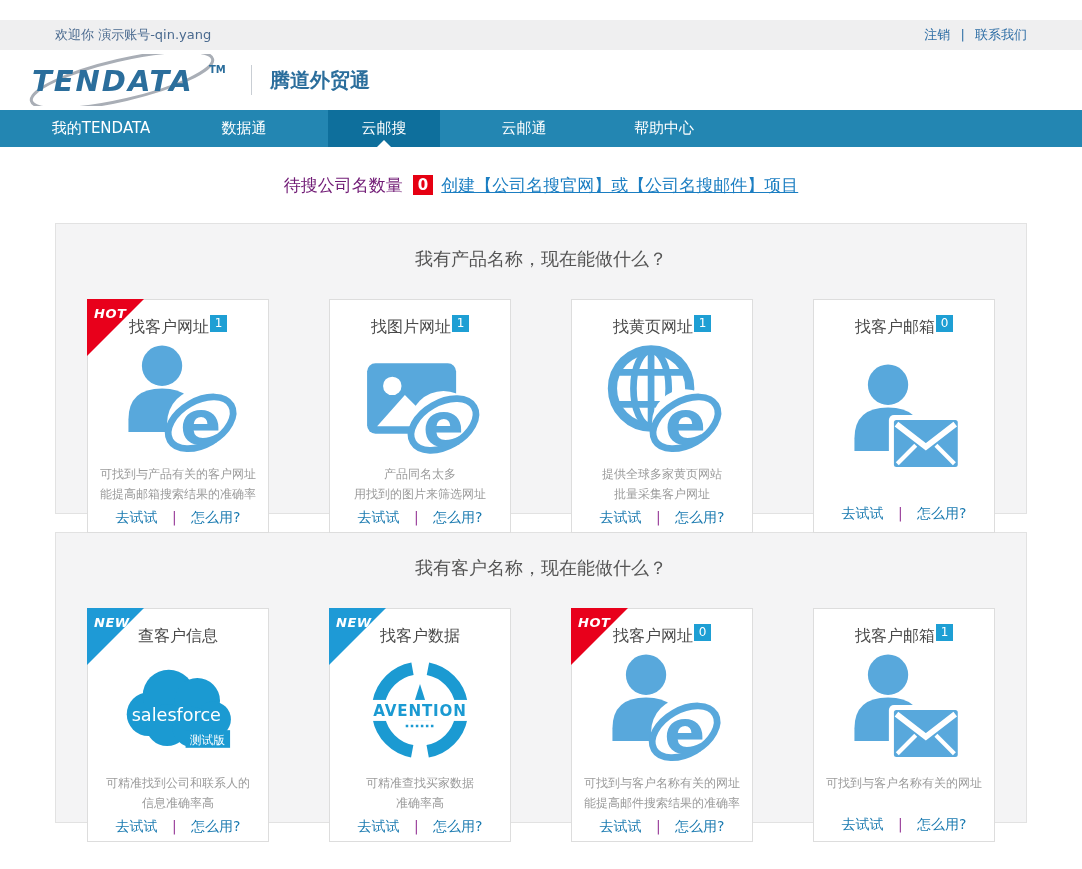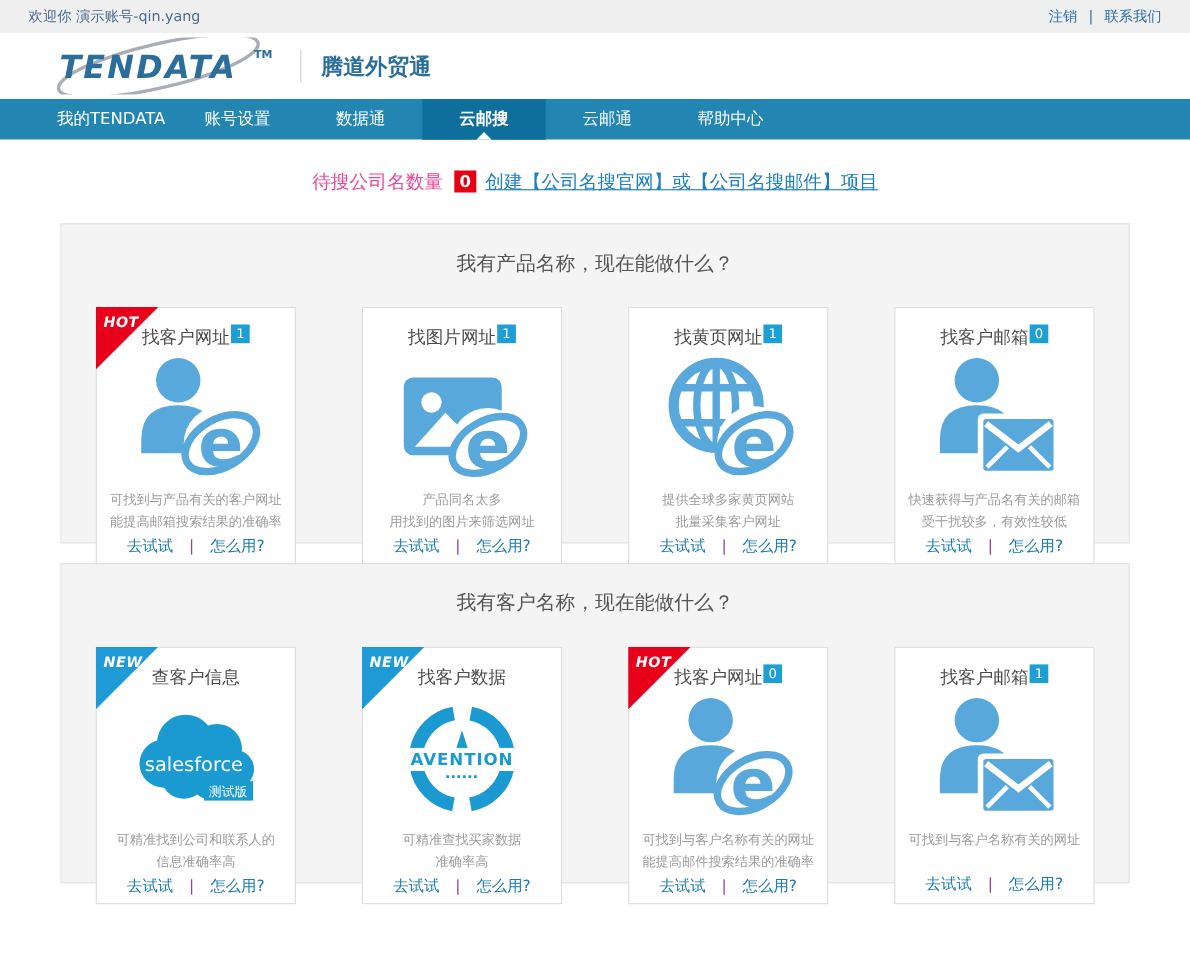--- a/index.html
+++ b/index.html
@@ -4,48 +4,48 @@
 <style>
   * { box-sizing: border-box; }
   html,body { margin:0; padding:0; }
   body {
     width:1082px; height:869px; overflow:hidden; background:#fff;
     font-family:"DejaVu Sans","Liberation Sans",sans-serif;
   }
   
   .topbar {
     height:30px; background:var(--top-bar-bg,#efeff0);
-    display:flex; align-items:center; padding:0 26px;
-    font-size:13px; color:var(--welcome-text,#4a6a8f);
+    display:flex; align-items:center; padding:0 55px;
+    font-size:13px; color:var(--welcome-text,#4a6a8f);margin-top:20px;
   }
   .topbar-right { margin-left:auto; }
   .topbar-right a { color:var(--top-link-blue,#2e6ea5); text-decoration:none; cursor:pointer; }
   .topbar-right .sep { color:var(--top-link-blue,#2e6ea5); margin:0 6px; }
   
-  header { height:60px; background:#fff; display:flex; align-items:center; padding:0 48px; }
+  header { height:60px; background:#fff; display:flex; align-items:center; padding:0 26px; }
   .logo-wrap { display:flex; align-items:center; cursor:pointer; }
   .logo-text { fill:var(--brand-blue,#2b6e9c); font-family:"DejaVu Sans","Liberation Sans",sans-serif;
                font-style:italic; font-weight:bold; font-size:29px; letter-spacing:2px; }
   .logo-tm   { fill:var(--brand-blue,#2b6e9c); font-weight:bold; font-size:10px; }
   .logo-orbit{ stroke:#a9aeb6; fill:none; stroke-width:3px; }
   .logo-divider { width:1px; height:30px; background:#c9ced4; margin:0 18px 0 10px; }
   .product-name { font-size:20px; font-weight:bold; color:var(--brand-blue,#2b6e9c); }
   .hotline { margin-left:auto; font-size:17px; font-weight:bold; color:var(--hotline-red,#ee3a5c); }
   
-  nav { height:37px; background:var(--nav-bg,#2386b2); display:flex; padding-left:42px; }
+  nav { height:37px; background:var(--nav-bg,#2386b2); display:flex; padding-left:42px;gap:28px; }
   .nav-item { width:112px; text-align:center; line-height:37px; color:#fff; font-size:15px;
               cursor:pointer; position:relative; }
   .nav-item:first-child { width:118px; }
-  .nav-item.active { background:var(--nav-active-bg,#0e6f9c);font-weight:bold; }
+  .nav-item.active { background:var(--nav-active-bg,#0e6f9c); }
   .caret { position:absolute; bottom:0; left:50%; margin-left:-7px; width:0; height:0;
            border-left:7px solid transparent; border-right:7px solid transparent;
            border-bottom:7px solid #fff; }
   
   .subheader { height:76px; background:#fff; display:flex; align-items:center; justify-content:center; }
-  .sub-label { font-size:17px; color:#ec4899; }
+  .sub-label { font-size:17px; color:#701a75; }
   .count-box { background:var(--count-red,#e60012); color:#fff; font-size:15px; font-weight:bold;
                min-width:14px; padding:1px 5px; text-align:center; margin:0 8px 0 10px; }
   .create-link { font-size:17px; color:var(--subheader-link-blue,#1b7ec2);
                  text-decoration:underline; cursor:pointer; }
   
   .panel { width:972px; height:291px; margin:0 auto 18px;
            background:var(--section-bg,#f4f4f5); border:1px solid var(--section-border,#e2e2e2); }
   .panel-title { margin:0; padding-top:23px; font-size:18px; font-weight:normal;
                  color:#555; text-align:center; }
   .cards { display:flex; justify-content:space-between; padding:28px 31px 0; }
@@ -86,21 +86,20 @@
       <text class="logo-text" x="6" y="37">TENDATA</text>
       <text class="logo-tm" x="183" y="19">TM</text>
     </svg>
   </div>
   <div class="logo-divider"></div>
   <div class="product-name">腾道外贸通</div>
 </header>
 
 <nav id="main-nav">
     <div class="nav-item"><span>我的TENDATA</span></div>
-    <div class="nav-item"><span>账号设置</span></div>
     <div class="nav-item"><span>数据通</span></div>
     <div class="nav-item active"><span>云邮搜</span><span class="caret"></span></div>
     <div class="nav-item"><span>云邮通</span></div>
     <div class="nav-item"><span>帮助中心</span></div>
   </nav>
 
 <div class="subheader">
   <span class="sub-label">待搜公司名数量</span>
   <span class="count-box">0</span>
   <a class="create-link">创建【公司名搜官网】或【公司名搜邮件】项目</a>
@@ -204,24 +203,20 @@
                 <circle cx="56" cy="33" r="24"></circle>
                 <path d="M16,112 L16,97 Q16,60 56,60 Q96,60 96,97 L96,112 Z"></path>
               </g>
               <rect x="57" y="69" width="88" height="68" rx="6" fill="#fff"></rect>
               <rect x="63" y="75" width="76" height="56" rx="3" fill="#58a8dc"></rect>
               <path d="M66,80 L101,107 L136,80" fill="none" stroke="#fff" stroke-width="7"></path>
               <path d="M67,127 L89,105" stroke="#fff" stroke-width="5"></path>
               <path d="M135,127 L113,105" stroke="#fff" stroke-width="5"></path>
             </svg>
           </div>
-    <div class="desc">
-            <p>快速获得与产品名有关的邮箱</p>
-            <p>受干扰较多，有效性较低</p>
-          </div>
     <div class="links">
       <a class="try">去试试</a>
       <span class="lsep">|</span>
       <a class="how">怎么用?</a>
     </div>
   </div>
 </div>
   </section>
 
   <section class="panel">

